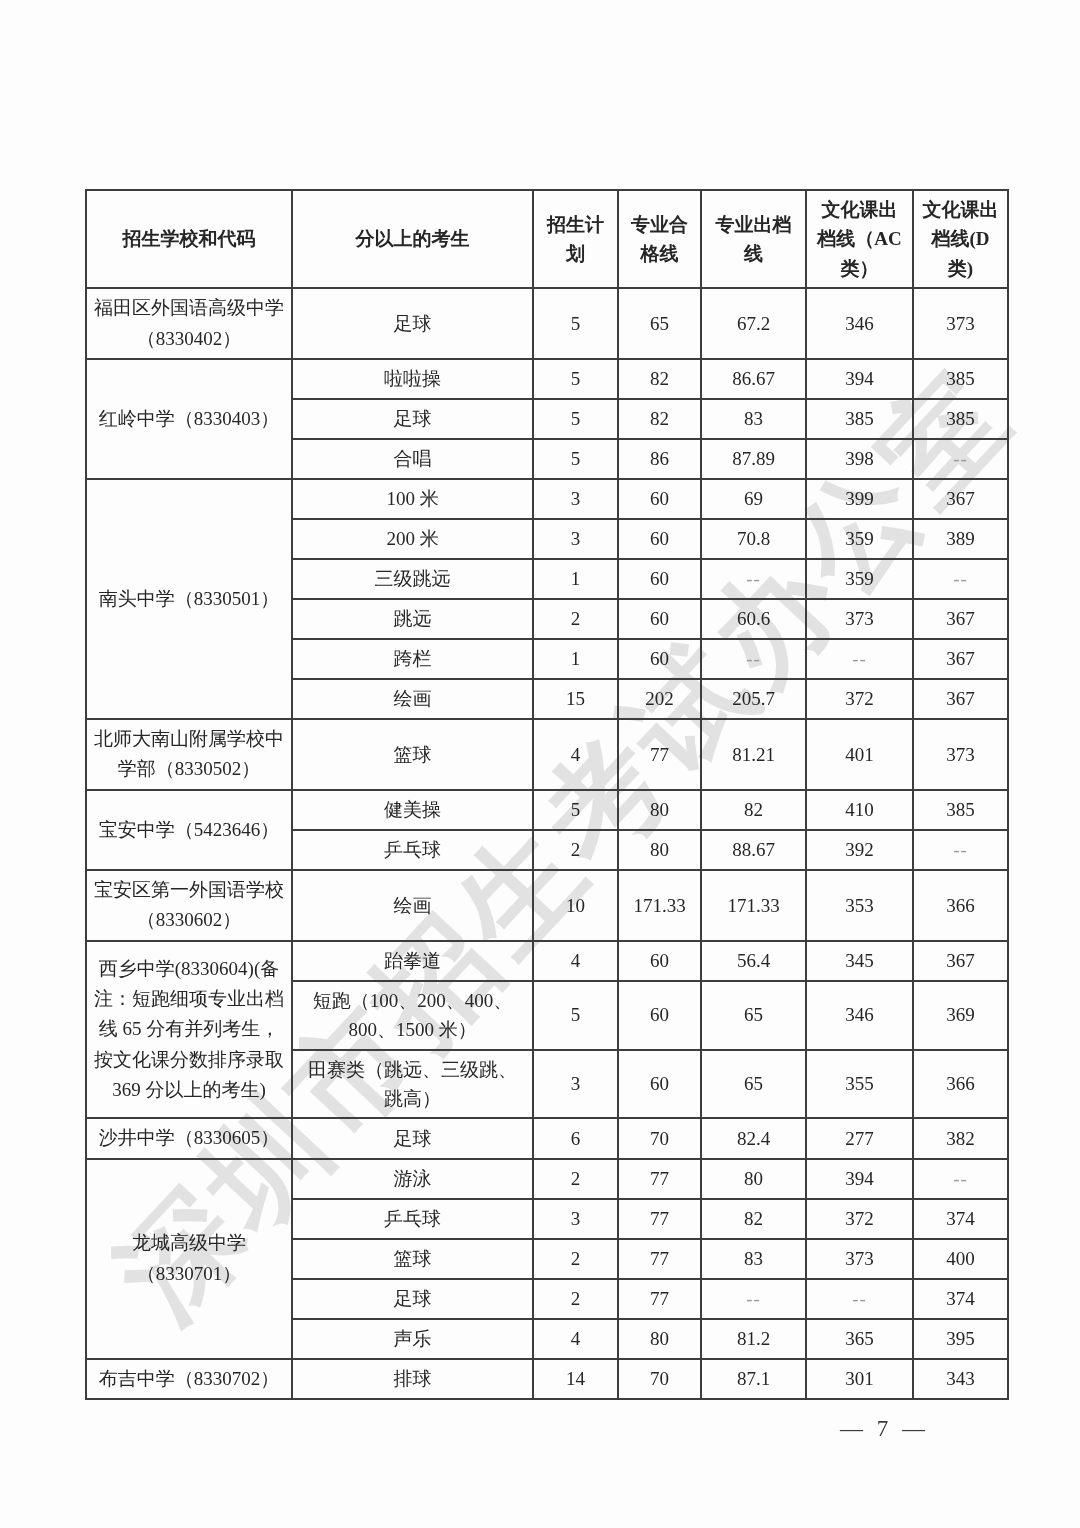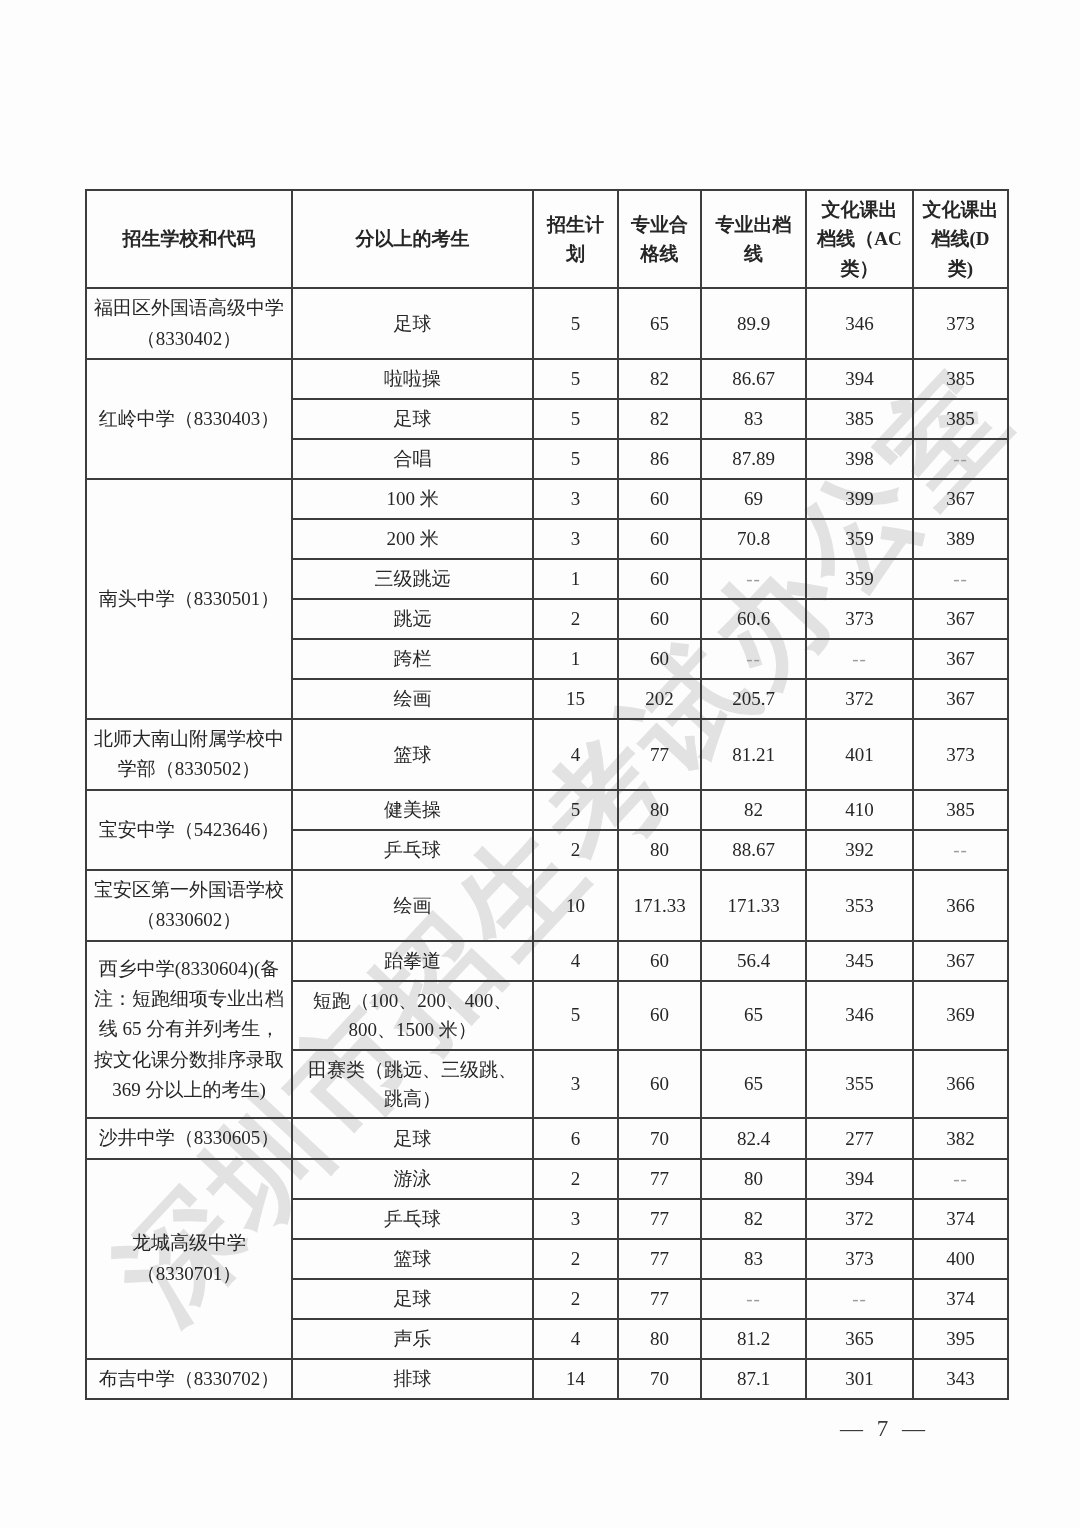--- a/index.html
+++ b/index.html
@@ -103,21 +103,21 @@
       <th data-name="header-culture-line-ac">文化课出档线（AC类）</th>
       <th data-name="header-culture-line-d">文化课出档线(D 类)</th>
     </tr>
   </thead>
   <tbody id="table-body" data-name="table-body">
       <tr data-name="table-row">
         <td rowspan="1" data-name="school-name-cell">福田区外国语高级中学（8330402）</td>
         <td data-name="major-cell">足球</td>
         <td data-name="plan-cell">5</td>
         <td data-name="major-qualify-line-cell">65</td>
-        <td data-name="major-file-line-cell">89.9</td>
+        <td data-name="major-file-line-cell">67.2</td>
         <td data-name="culture-line-ac-cell">346</td>
         <td data-name="culture-line-d-cell">373</td>
       </tr>
       <tr data-name="table-row">
         <td rowspan="3" data-name="school-name-cell">红岭中学（8330403）</td>
         <td data-name="major-cell">啦啦操</td>
         <td data-name="plan-cell">5</td>
         <td data-name="major-qualify-line-cell">82</td>
         <td data-name="major-file-line-cell">86.67</td>
         <td data-name="culture-line-ac-cell">394</td>

